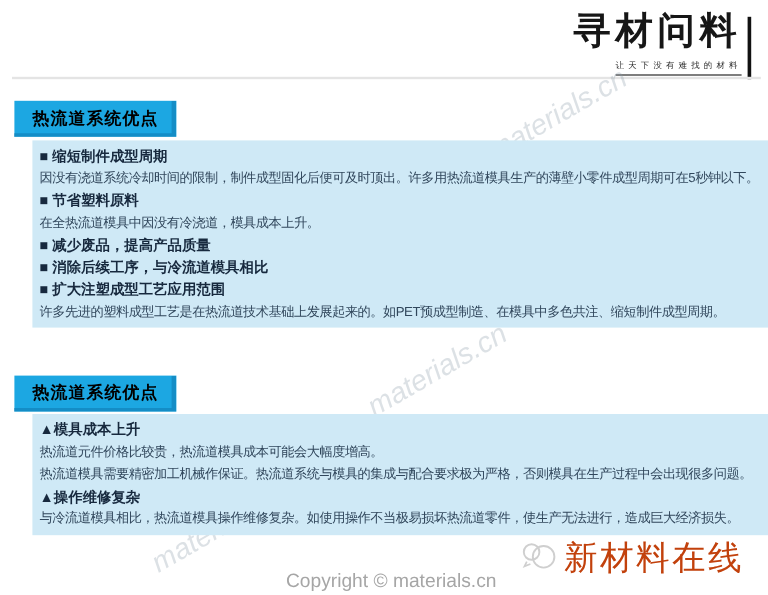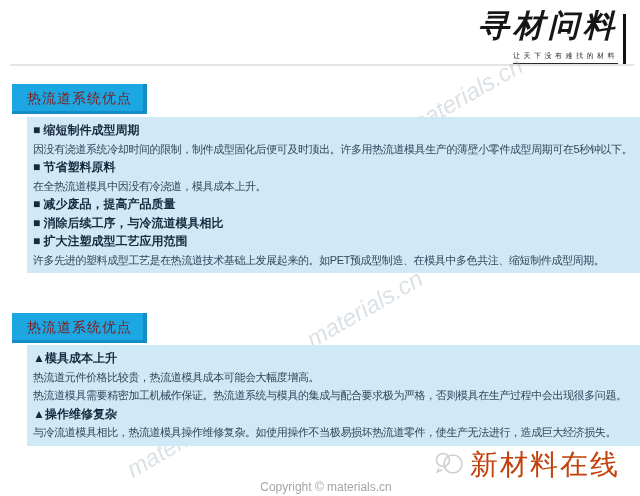--- a/index.html
+++ b/index.html
@@ -3,30 +3,30 @@
 <meta charset="utf-8">
 <style>
   html,body{margin:0;padding:0;}
   body{width:640px;height:496px;background:#ffffff;overflow:hidden;
        font-family:"Liberation Sans","DejaVu Sans",sans-serif;}
   .page{position:relative;width:640px;height:496px;background:#fff;overflow:hidden;}
 
   
   .brand{position:absolute;top:8px;right:22px;text-align:right;}
   .brand-name{font-family:"Liberation Serif","DejaVu Serif",serif;
-              font-weight:700;font-size:31px;color:#161616;letter-spacing:4px;line-height:36px;font-style:italic;}
+              font-weight:700;font-size:31px;color:#161616;letter-spacing:4px;line-height:36px;}
   .brand-slogan{display:inline-block;margin-top:2px;font-size:7px;color:#2a2a2a;
                 letter-spacing:3.5px;border-bottom:1.5px solid #2a2a2a;padding-bottom:2px;}
   .brand-stroke{position:absolute;right:-8px;top:6px;width:3px;height:52px;background:#111;}
 
   .divider{position:absolute;top:64px;left:10px;width:624px;height:2px;background:#e4e4e4;}
 
   
-  .badge{position:absolute;left:12px;display:inline-block;background:#1ca7e2;color:#7f1d1d;
-         font-size:14px;font-weight:400;padding:6px 15px 6px 15px;letter-spacing:1px;
+  .badge{position:absolute;left:12px;display:inline-block;background:#1ca7e2;color:#000000;
+         font-size:14px;font-weight:700;padding:6px 15px 6px 15px;letter-spacing:1px;
          box-shadow:inset -4px -3px 0 rgba(10,110,165,0.45);white-space:nowrap;}
   .badge1{top:84px;}
   .badge2{top:313px;}
 
   
   .sec{position:absolute;left:8px;width:624px;background:#cfe9f6;box-sizing:border-box;
        padding:4px 6px 4px 6px;z-index:2;margin-left:19px;}
   .sec1{top:117px;}
   .sec2{top:345px;}
   .item-title{font-size:12px;font-weight:700;color:#17293e;line-height:18.5px;
@@ -36,21 +36,21 @@
 
   
   .wm{position:absolute;color:rgba(140,155,168,0.30);font-size:24px;font-style:italic;
       transform:rotate(-30deg);white-space:nowrap;z-index:1;pointer-events:none;}
 
   
   .site-mark{position:absolute;right:20px;bottom:12px;display:flex;align-items:center;z-index:3;}
   .site-logo{margin-right:6px;}
   .site-brand{font-size:28px;color:#c2410c;letter-spacing:2px;}
   .copyright{position:absolute;left:12px;right:0;bottom:2px;text-align:center;
-             font-size:12px;color:#a6a6a6;z-index:3;}
+             font-size:16px;color:#a6a6a6;z-index:3;}
 </style>
 </head>
 <body>
 
 <div class="page">
 
   <div class="wm" style="left:400px;top:82px;">materials.cn</div>
   <div class="wm" style="left:90px;top:195px;">materials.cn</div>
   <div class="wm" style="left:480px;top:205px;">materials.cn</div>
   <div class="wm" style="left:300px;top:295px;">materials.cn</div>

